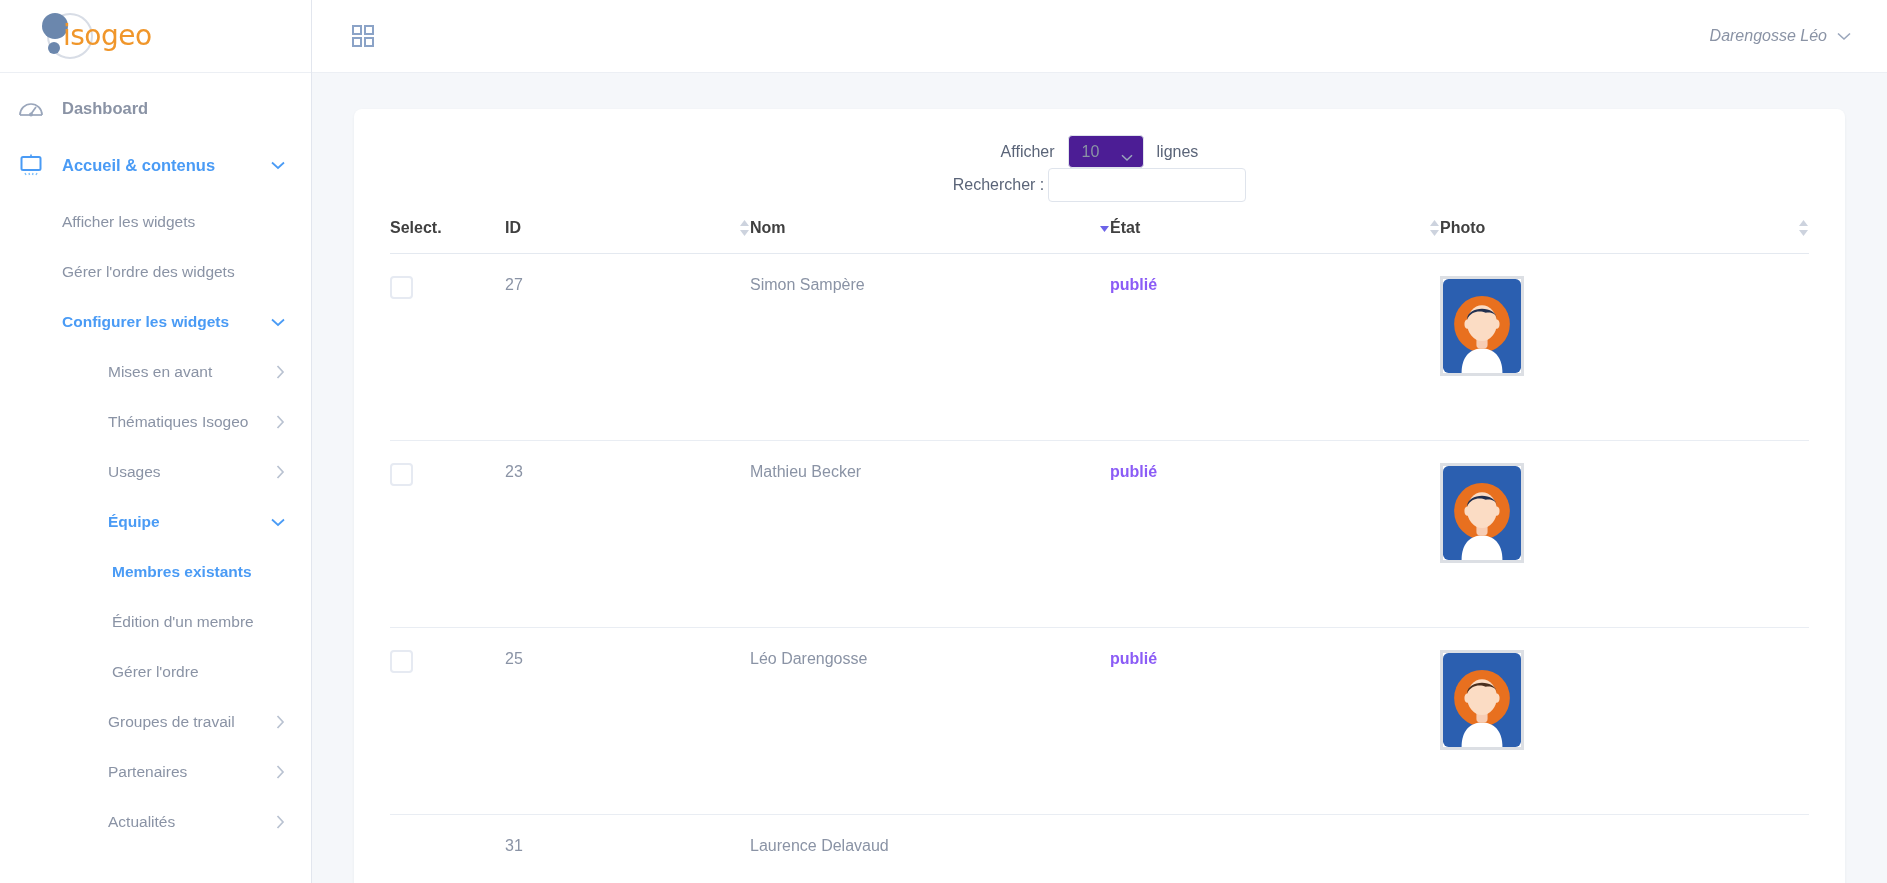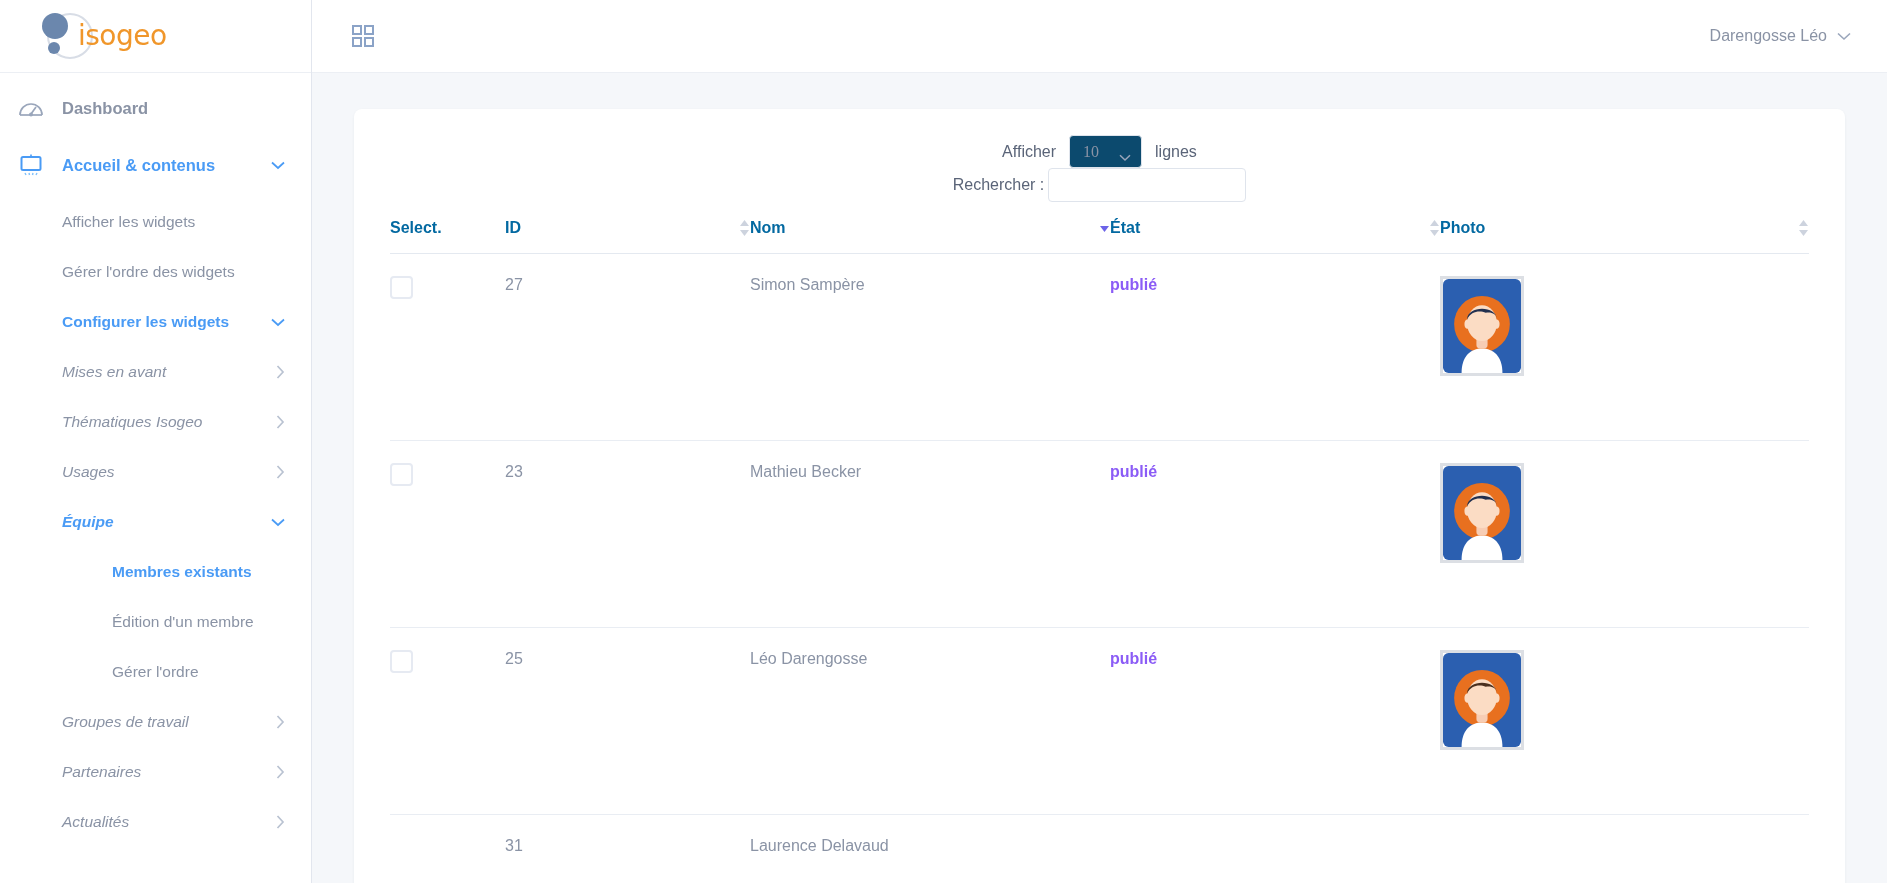--- a/index.html
+++ b/index.html
@@ -27,91 +27,91 @@
   }
   .logo-dot-big {
     position: absolute; left: 8px; top: 6px; width: 26px; height: 26px;
     background: #6b87ad; border-radius: 50%;
   }
   .logo-dot-small {
     position: absolute; left: 14px; top: 35px; width: 12px; height: 12px;
     background: #6b87ad; border-radius: 50%;
   }
   .logo-text {
-    position: absolute; left: 44px; top: 12px;
+    position: absolute; left: 29px; top: 12px;
     font-size: 28px; color: #f0962a; font-weight: 400;
     letter-spacing: -0.5px; font-family: "DejaVu Sans", sans-serif;
   }
 
   .nav { padding-top: 18px; }
   .nav-row {
     display: flex; align-items: center; cursor: pointer;
     min-height: 34px; padding: 6px 26px 6px 0;
   }
   .nav-icon {
     width: 62px; flex: 0 0 62px; display: flex;
     align-items: center; justify-content: center;
   }
   .nav-label { font-size: 15.5px; color: #8a93a5; flex: 1; }
   .nav-row.level0 { margin-bottom: 22px; }
   .nav-row.level0 .nav-label { font-size: 16.5px; font-weight: 600; }
   .nav-row.level0.active .nav-label { color: #4a9bf5; }
   .nav-row.level1 { padding-left: 62px; margin-bottom: 16px; }
   .nav-row.level1 .nav-label { font-size: 15.5px; }
   .nav-row.level1.active .nav-label { color: #4a9bf5; font-weight: 600; }
-  .nav-row.level2 { padding-left: 62px; margin-bottom: 16px; font-style: italic; }
+  .nav-row.level2 { padding-left: 108px; margin-bottom: 16px; }
   .nav-row.level2.active .nav-label { color: #4a9bf5; font-weight: 600; }
   .nav-row.level3 { padding-left: 112px; margin-bottom: 16px; }
   .nav-row.level3.active .nav-label { color: #4a9bf5; font-weight: 600; }
   .chev { flex: 0 0 auto; margin-left: 10px; display: flex; align-items: center; }
 
   
   .main { flex: 1; height: 883px; background: #f5f7fa; position: relative; overflow: hidden; }
   .topbar {
     height: 73px; background: #ffffff; border-bottom: 1px solid #eceff4;
     display: flex; align-items: center; padding: 0 36px 0 40px;
   }
   .grid-icon-btn { cursor: pointer; display: flex; }
   .topbar-spacer { flex: 1; }
   .user-menu {
     display: flex; align-items: center; cursor: pointer; gap: 10px;
-    font-size: 16px; color: #8a93a5;
+    font-size: 16px; color: #8a93a5; font-style: italic;
   }
 
   .content { padding: 36px 42px 0 42px; }
   .breadcrumb {
     font-size: 22px; color: #5a6478; font-weight: 400; margin-bottom: 30px;
     padding-left: 5px;
   }
 
   .card {
     background: #ffffff; border-radius: 8px; padding: 26px 36px 0 36px;
     box-shadow: 0 1px 3px rgba(40,60,90,0.06); min-height: 640px;
   }
   .card-top { display: flex; align-items: center; height: 58px; flex-direction: column; }
   .show-entries { display: flex; align-items: center; gap: 13px; font-size: 16px; color: #5a6478; }
   .len-select {
     appearance: none; -webkit-appearance: none;
-    border: 1px solid #dfe4ec; border-radius: 4px; background: #0c4a6e;
+    border: 1px solid #dfe4ec; border-radius: 4px; background: #4c1d95;
     padding: 7px 34px 7px 13px; font-size: 16px; color: #8a93a5;
-    font-family: Liberation Serif, serif; cursor: pointer;
+    font-family: Liberation Sans, sans-serif; cursor: pointer;
   }
   .select-wrap { position: relative; display: inline-flex; }
   .select-wrap .sel-chev { position: absolute; right: 11px; top: 13px; pointer-events: none; }
   .card-top-spacer { flex: 1; }
   .search-box { display: flex; align-items: center; gap: 4px; font-size: 16px; color: #5a6478; }
   .search-input {
     width: 198px; height: 34px; border: 1px solid #dfe4ec; border-radius: 4px;
     padding: 0 10px; font-size: 15px; font-family: "Liberation Sans", sans-serif;
     color: #4a5366; outline: none; background: #fff;
   }
 
   table { width: 100%; border-collapse: collapse; margin-top: 12px; }
   thead th {
-    text-align: left; font-size: 16px; color: #0369a1; font-weight: 700;
+    text-align: left; font-size: 16px; color: #404040; font-weight: 700;
     padding: 14px 0 16px 0; border-bottom: 1px solid #e4e9f0;
     position: relative; vertical-align: middle;
   }
   .th-inner { display: flex; align-items: center; }
   .th-label { flex: 1; }
   .sort-ico { flex: 0 0 auto; margin-left: 8px; display: flex; }
   tbody td {
     padding: 22px 0 60px 0; font-size: 16px; color: #8a93a5;
     border-bottom: 1px solid #e9edf3; vertical-align: top;
   }

